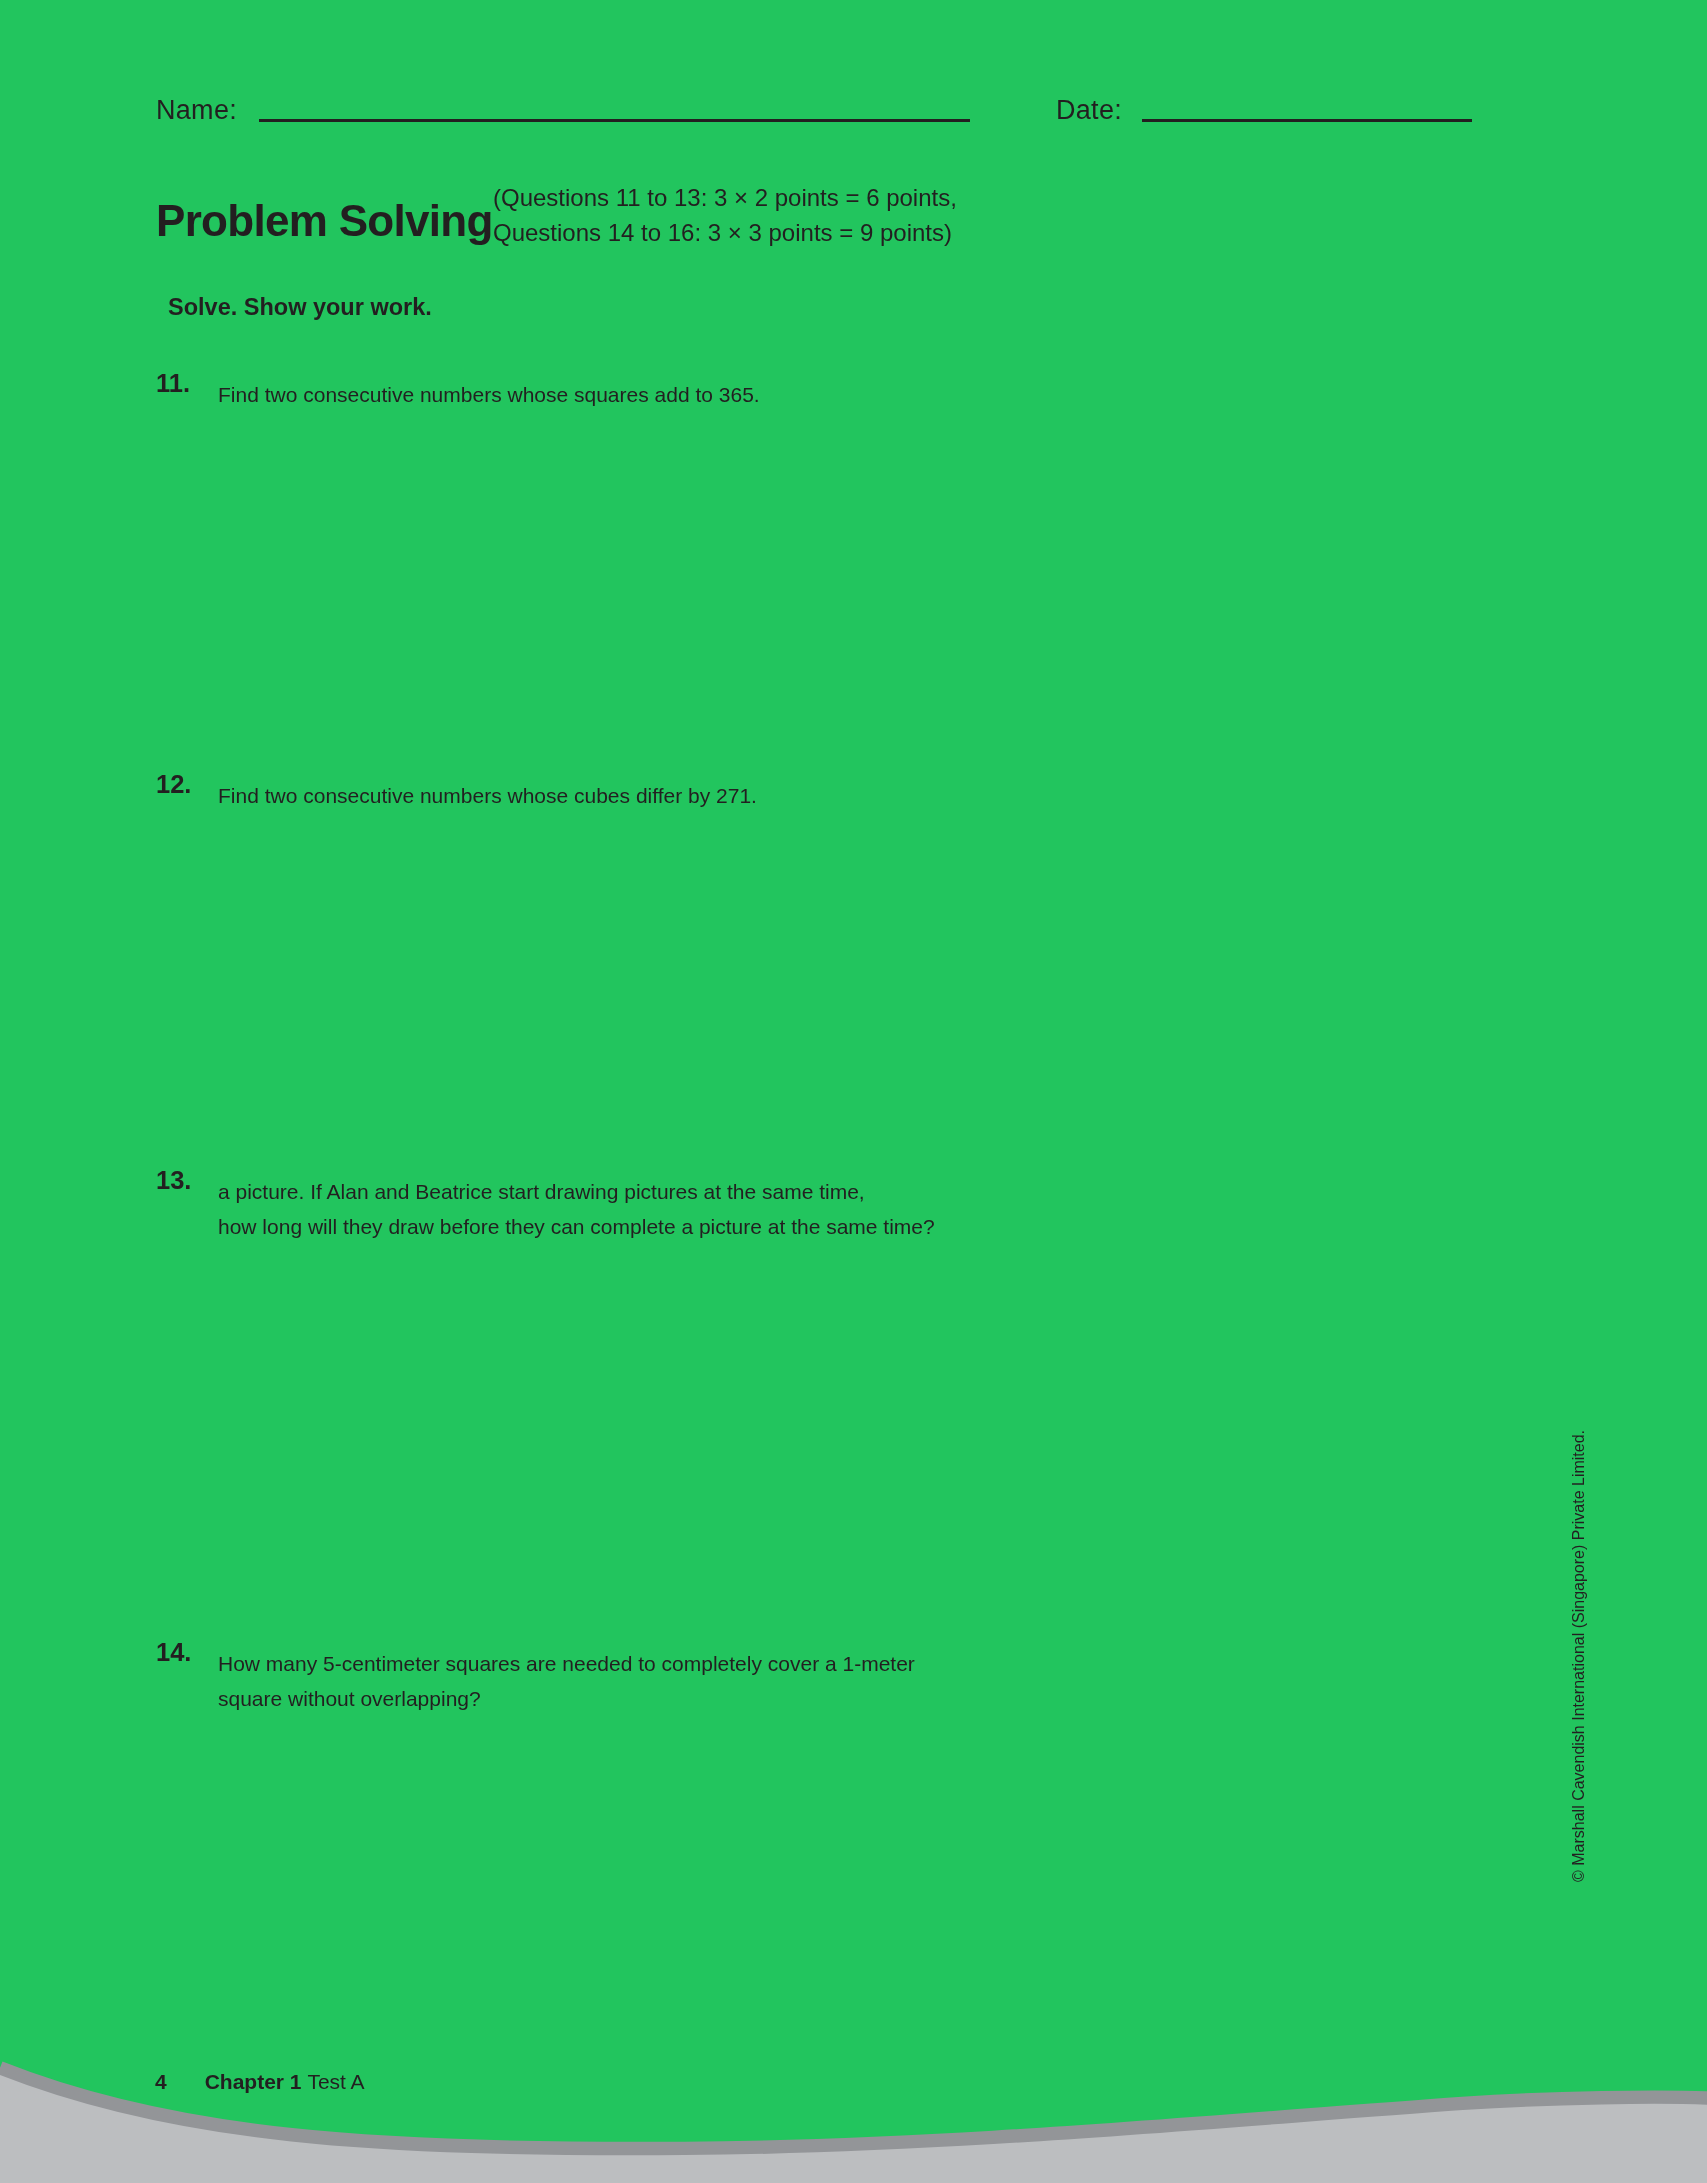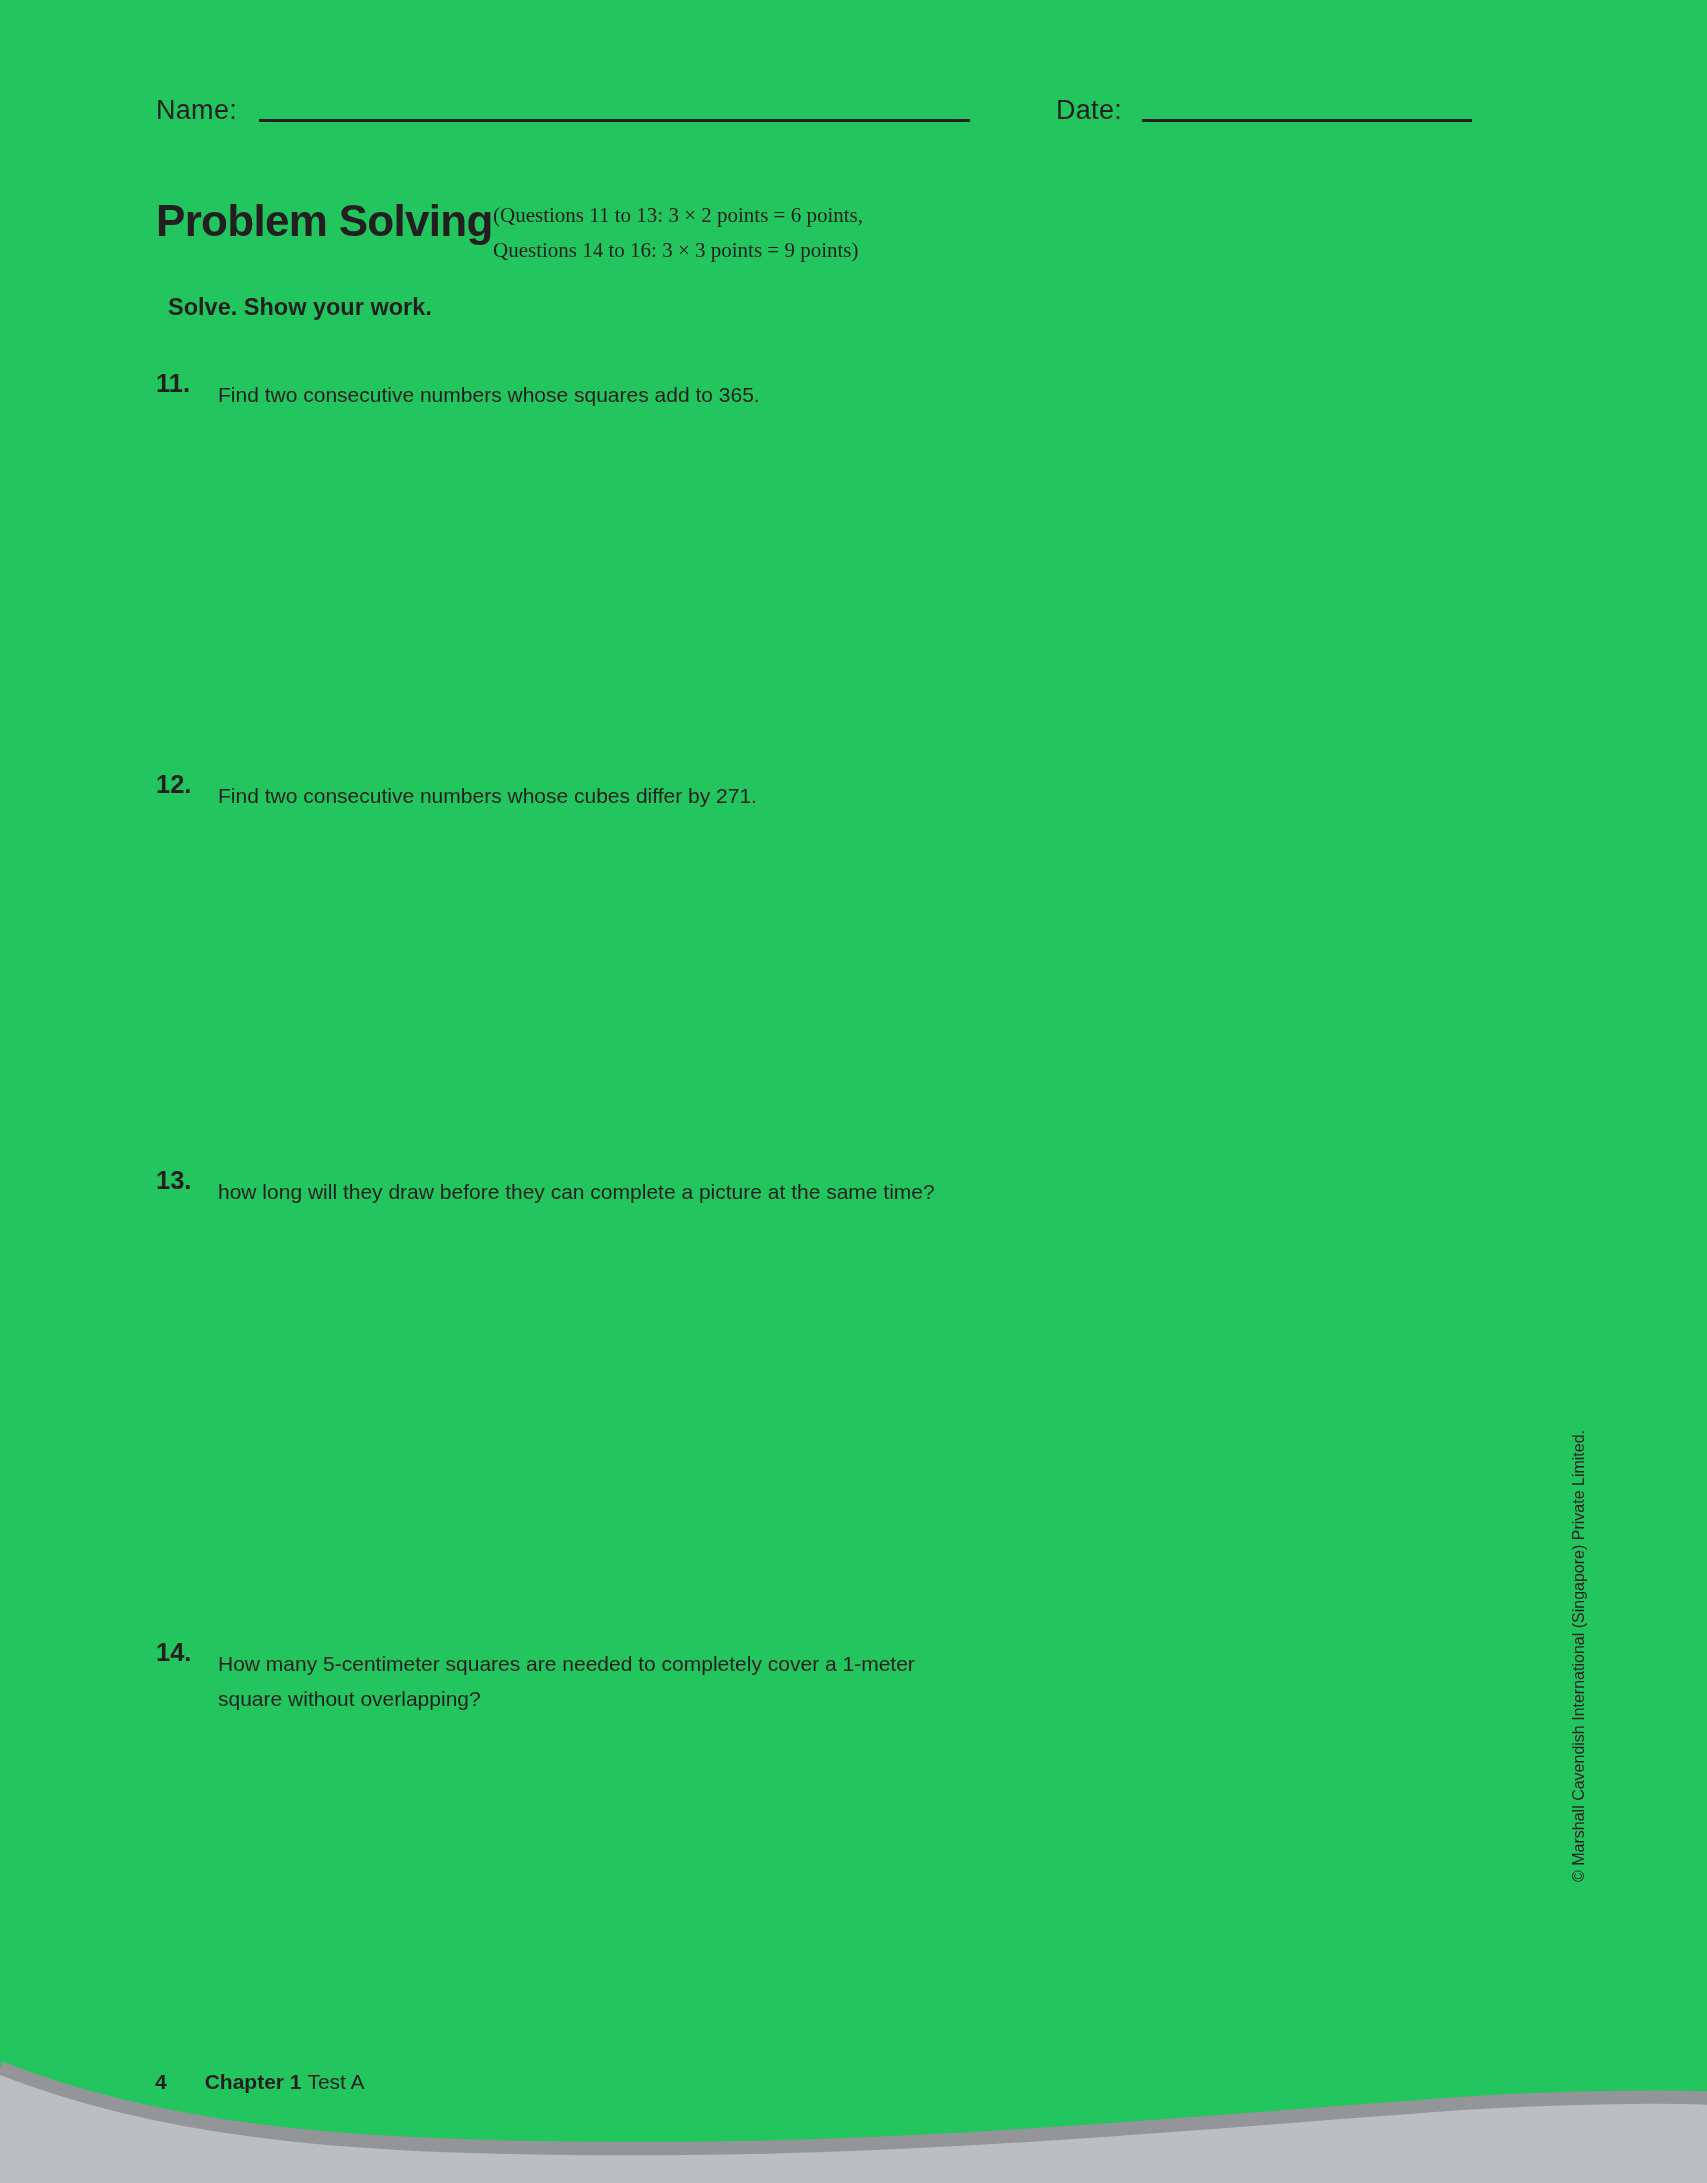--- a/index.html
+++ b/index.html
@@ -19,22 +19,22 @@
   .name-line   { left: 259px; top: 119px; width: 711px; }
   .date-label  { left: 1056px; top: 95px; }
   .date-line   { left: 1142px; top: 119px; width: 330px; }
 
   
   .title {
     position: absolute; left: 156px; top: 196px;
     font-size: 44px; font-weight: bold; letter-spacing: -0.7px;
   }
   .points-note {
-    position: absolute; left: 493px; top: 198px;
-    font-size: 21px; line-height: 35px; white-space: nowrap; font-family: Liberation Serif, serif;
+    position: absolute; left: 493px; top: 180px;
+    font-size: 24px; line-height: 35px; white-space: nowrap;
   }
 
   .instructions {
     position: absolute; left: 168px; top: 294px;
     font-size: 23.5px; font-weight: bold;
   }
 
   
   .question { position: absolute; left: 156px; }
   .q-num {
@@ -100,20 +100,21 @@
   <div class="question q12">
     <span class="q-num">12.</span>
     <div class="q-text">
       <div>Find two consecutive numbers whose cubes differ by 271.</div>
     </div>
   </div>
 
   <div class="question q13">
     <span class="q-num">13.</span>
     <div class="q-text">
+      <div>a picture. If Alan and Beatrice start drawing pictures at the same time,</div>
       <div>how long will they draw before they can complete a picture at the same time?</div>
     </div>
   </div>
 
   <div class="question q14">
     <span class="q-num">14.</span>
     <div class="q-text">
       <div>How many 5-centimeter squares are needed to completely cover a 1-meter</div>
       <div>square without overlapping?</div>
     </div>

